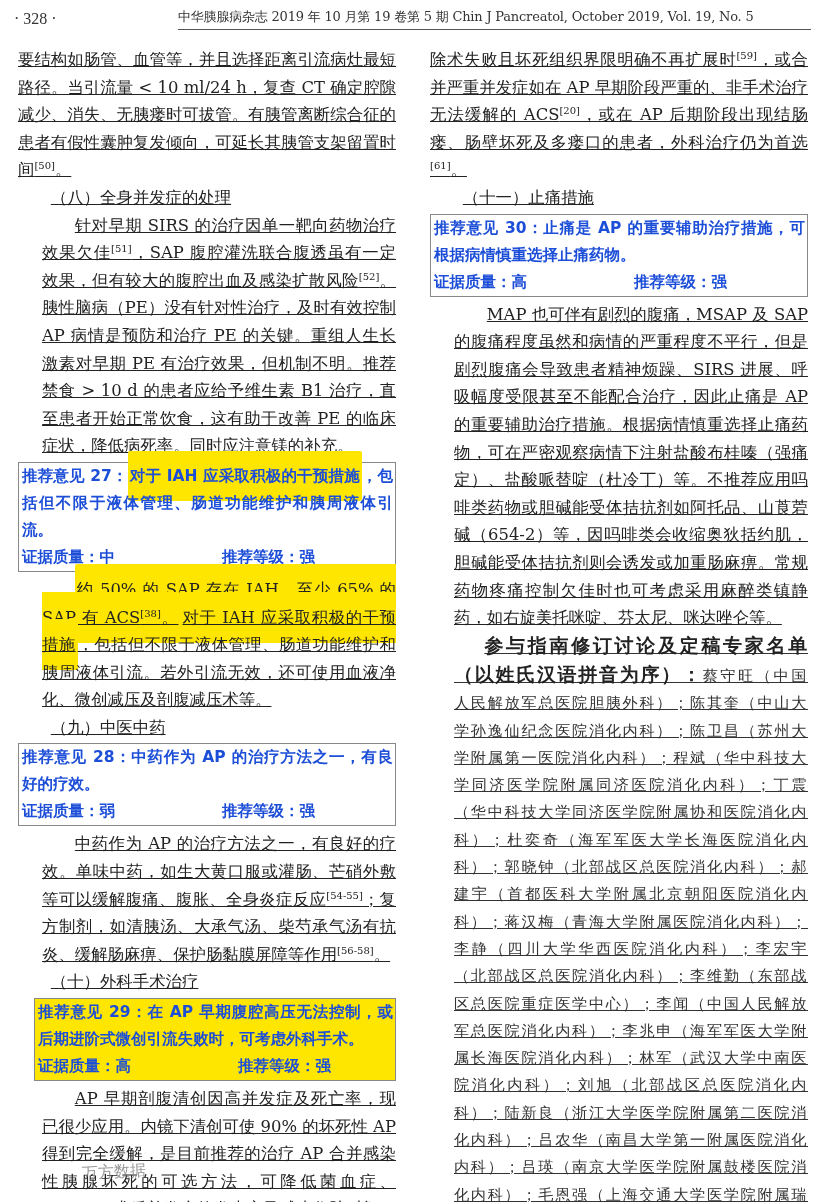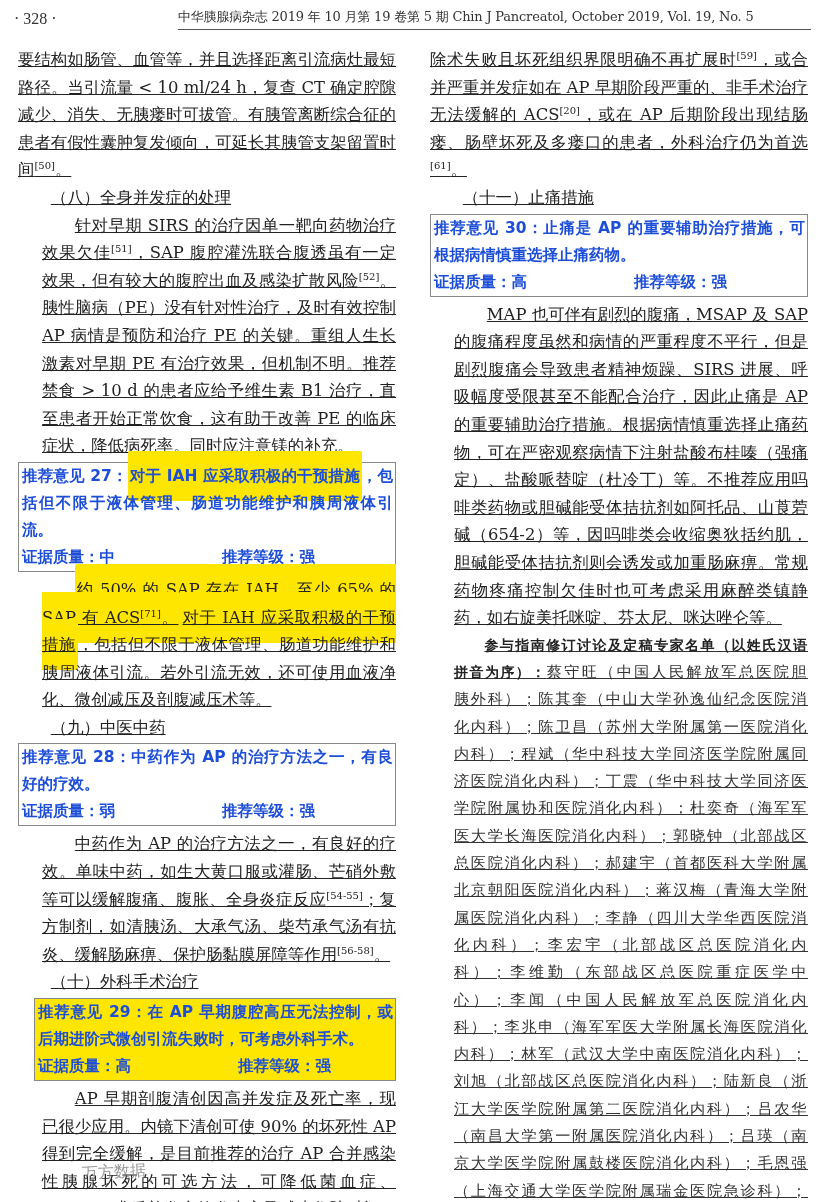--- a/index.html
+++ b/index.html
@@ -37,21 +37,21 @@
   }
   .rec-box .meta { display: flex; font-weight: bold; }
   .rec-box .meta span:first-child { width: 200px; }
   .hl { background: #ffe600; border-radius: 2px; padding: 16px 2px; }
   sup { font-size: 10px; line-height: 0; vertical-align: 6px; }
   .experts {
     font-size: 15.2px; line-height: 27.3px; letter-spacing: 1.6px; color: #333;
   }
   .experts-title {
     font-family: "DejaVu Sans", "Liberation Sans", sans-serif; font-weight: bold;
-    font-size: 14px; color: #222; letter-spacing: 0.8px;
+    font-size: 19px; color: #222; letter-spacing: 0.8px;
   }
   .watermark {
     position: absolute; left: 82px; top: 1162px; font-size: 16px; color: #777;
     opacity: 0.75; transform: rotate(-3deg);
   }
 </style>
 </head>
 <body>
 
 <div class="header">
@@ -67,21 +67,21 @@
   <p class="indent"><span>针对早期 SIRS 的治疗因单一靶向药物治疗效果欠佳</span><sup>[51]</sup><span>，SAP 腹腔灌洗联合腹透虽有一定效果，但有较大的腹腔出血及感染扩散风险</span><sup>[52]</sup><span>。胰性脑病（PE）没有针对性治疗，及时有效控制 AP 病情是预防和治疗 PE 的关键。重组人生长激素对早期 PE 有治疗效果，但机制不明。推荐禁食 &gt; 10 d 的患者应给予维生素 B1 治疗，直至患者开始正常饮食，这有助于改善 PE 的临床症状，降低病死率。同时应注意镁的补充。</span></p>
 
   <div class="rec-box">
     <div><span>推荐意见 27：</span><span class="hl">对于 IAH 应采取积极的干预措施</span><span>，包括但不限于液体管理、肠道功能维护和胰周液体引流。</span></div>
     <div class="meta">
         <span>证据质量：中</span>
         <span>推荐等级：强</span>
       </div>
   </div>
 
-  <p class="indent"><span class="hl"><span>约 50% 的 SAP 存在 IAH，至少 65% 的 SAP 有 ACS</span><sup>[71]</sup>。</span><span class="hl">对于 IAH 应采取积极的干预措施</span><span>，包括但不限于液体管理、肠道功能维护和胰周液体引流。若外引流无效，还可使用血液净化、微创减压及剖腹减压术等。</span></p>
+  <p class="indent"><span class="hl"><span>约 50% 的 SAP 存在 IAH，至少 65% 的 SAP 有 ACS</span><sup>[38]</sup>。</span><span class="hl">对于 IAH 应采取积极的干预措施</span><span>，包括但不限于液体管理、肠道功能维护和胰周液体引流。若外引流无效，还可使用血液净化、微创减压及剖腹减压术等。</span></p>
 
   <p class="section">（九）中医中药</p>
 
   <div class="rec-box">
     <div><span>推荐意见 28：</span><span>中药作为 AP 的治疗方法之一，有良好的疗效。</span></div>
     <div class="meta">
         <span>证据质量：弱</span>
         <span>推荐等级：强</span>
       </div>
   </div>

